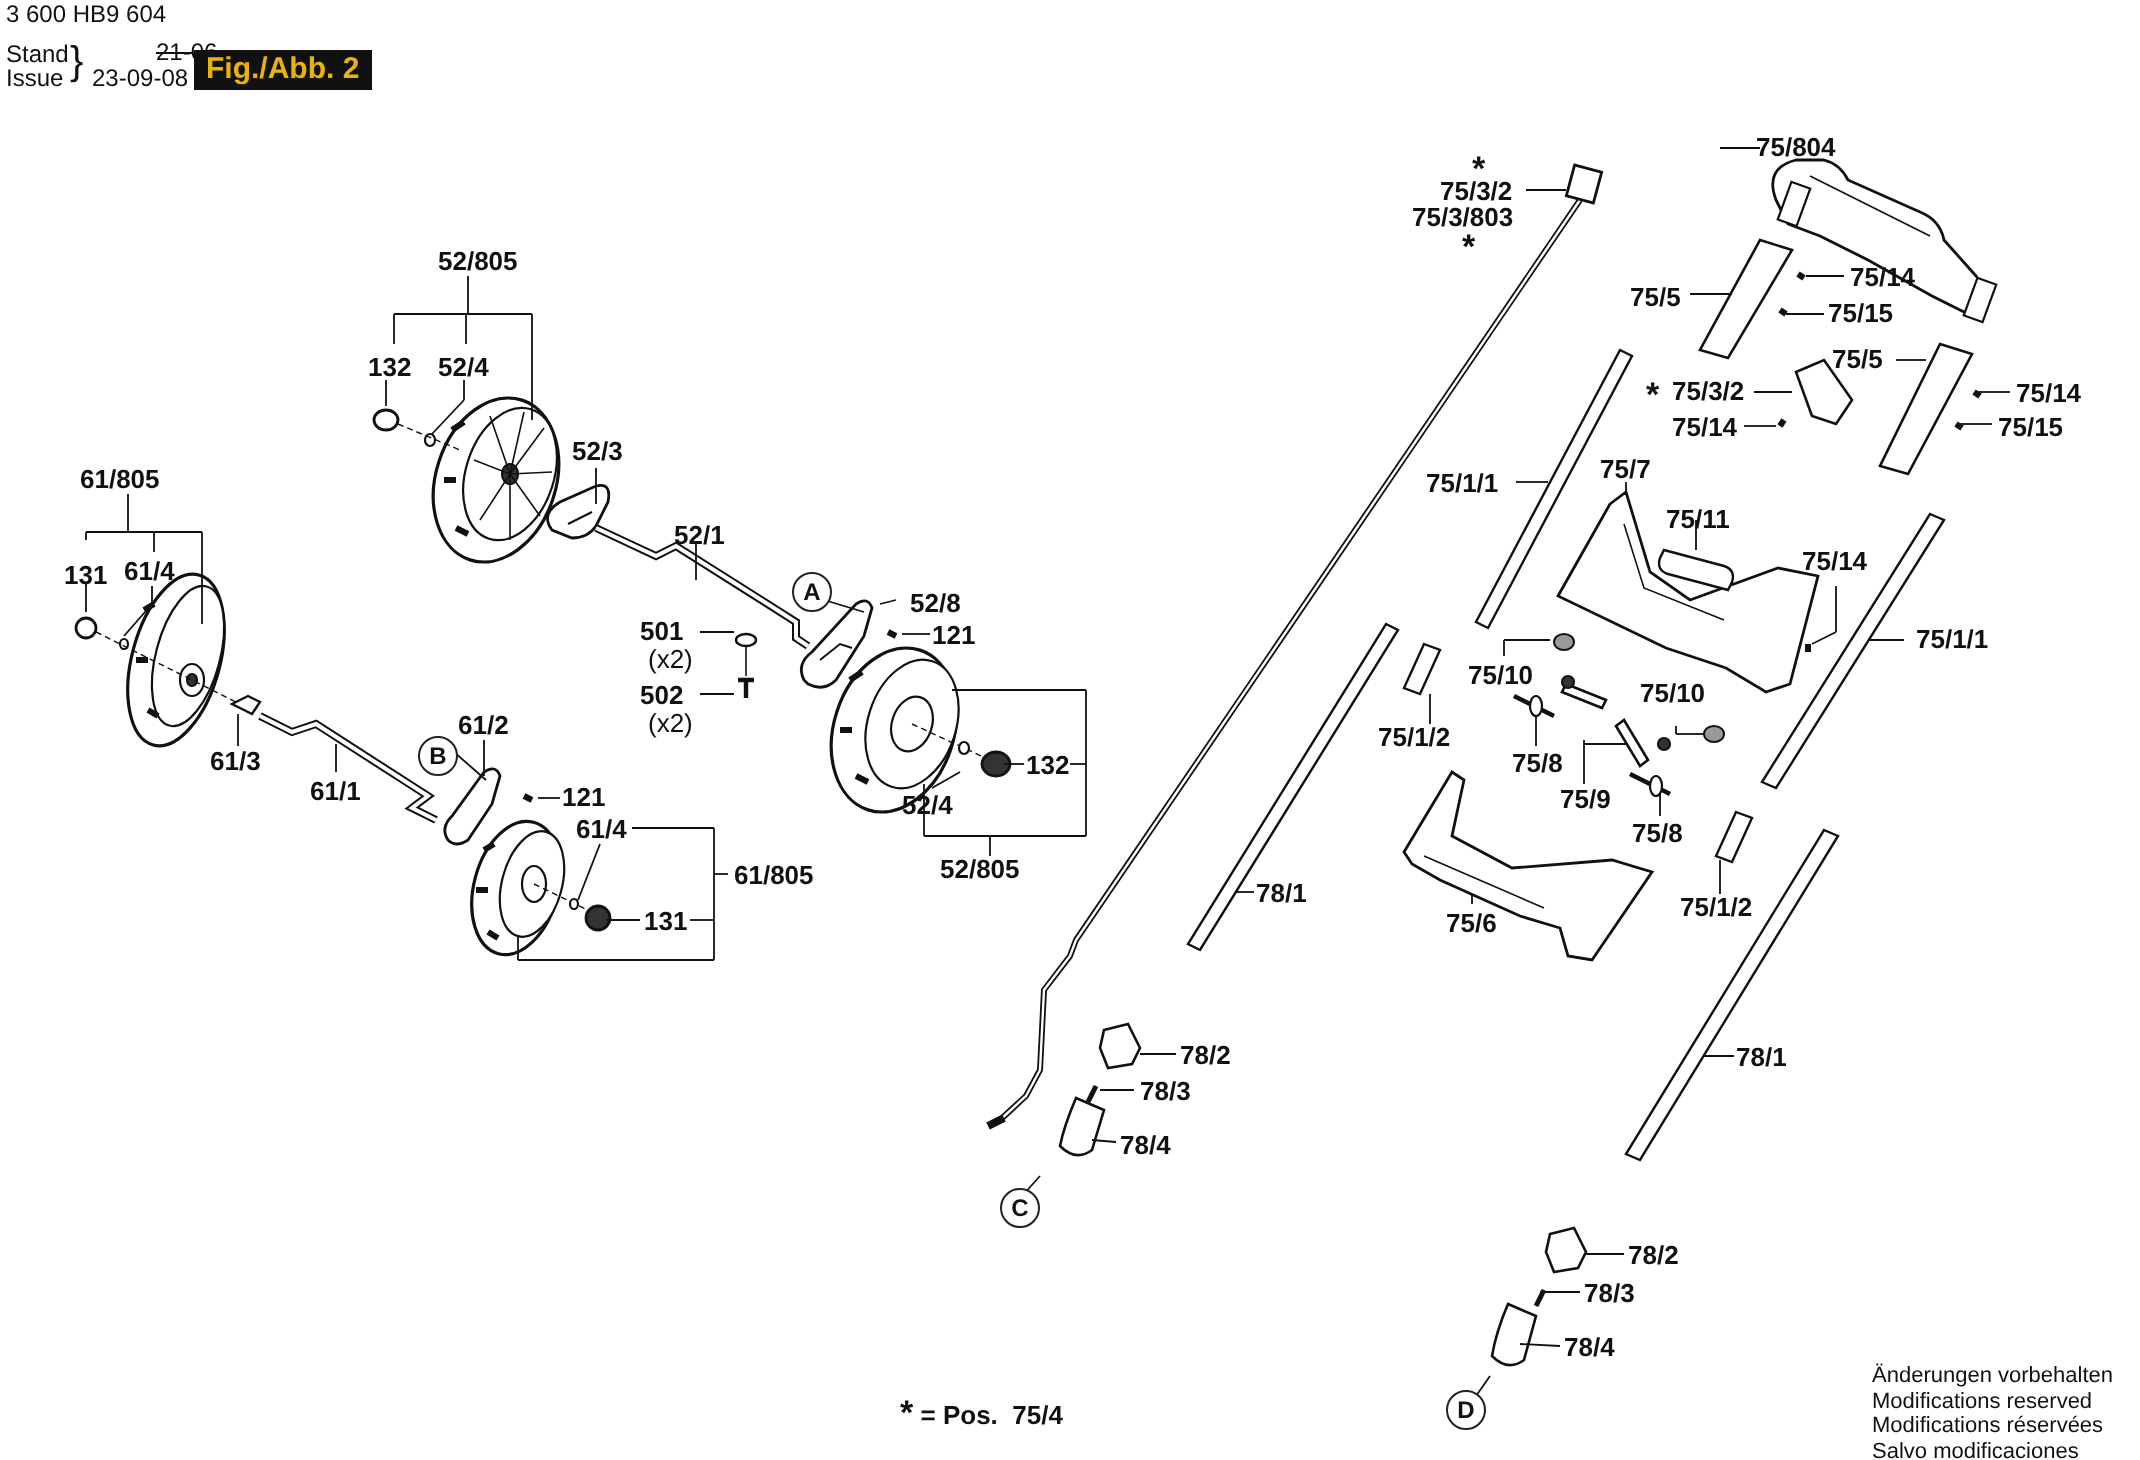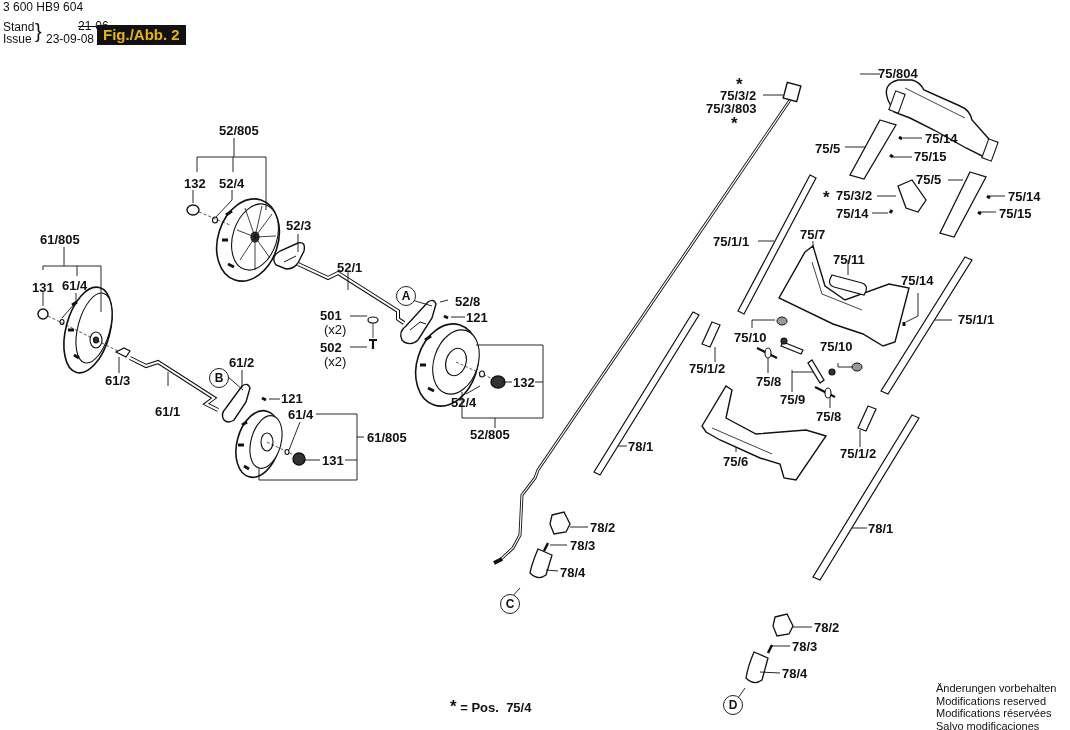--- a/index.html
+++ b/index.html
@@ -345,21 +345,21 @@
 <div class="lbl" style="left:320px; top:341px;">502</div>
 <div class="sub" style="left:324px; top:355px;">(x2)</div>
 <div class="lbl" style="left:513px; top:376px;">132</div>
 <div class="lbl" style="left:451px; top:396px;">52/4</div>
 <div class="lbl" style="left:470px; top:428px;">52/805</div>
 
 <div class="lbl" style="left:40px; top:233px;">61/805</div>
 <div class="lbl" style="left:32px; top:281px;">131</div>
 <div class="lbl" style="left:62px; top:279px;">61/4</div>
 <div class="lbl" style="left:105px; top:374px;">61/3</div>
-<div class="lbl" style="left:155px; top:389px;margin-top:16px;">61/1</div>
+<div class="lbl" style="left:155px; top:389px;">61/1</div>
 <div class="lbl" style="left:229px; top:356px;">61/2</div>
 <div class="circ" style="left:209px; top:368px;">B</div>
 <div class="lbl" style="left:281px; top:392px;">121</div>
 <div class="lbl" style="left:288px; top:408px;">61/4</div>
 <div class="lbl" style="left:367px; top:431px;">61/805</div>
 <div class="lbl" style="left:322px; top:454px;">131</div>
 
 <div class="star" style="left:736px; top:78px;">*</div>
 <div class="lbl" style="left:720px; top:89px;">75/3/2</div>
 <div class="lbl" style="left:706px; top:102px;">75/3/803</div>

